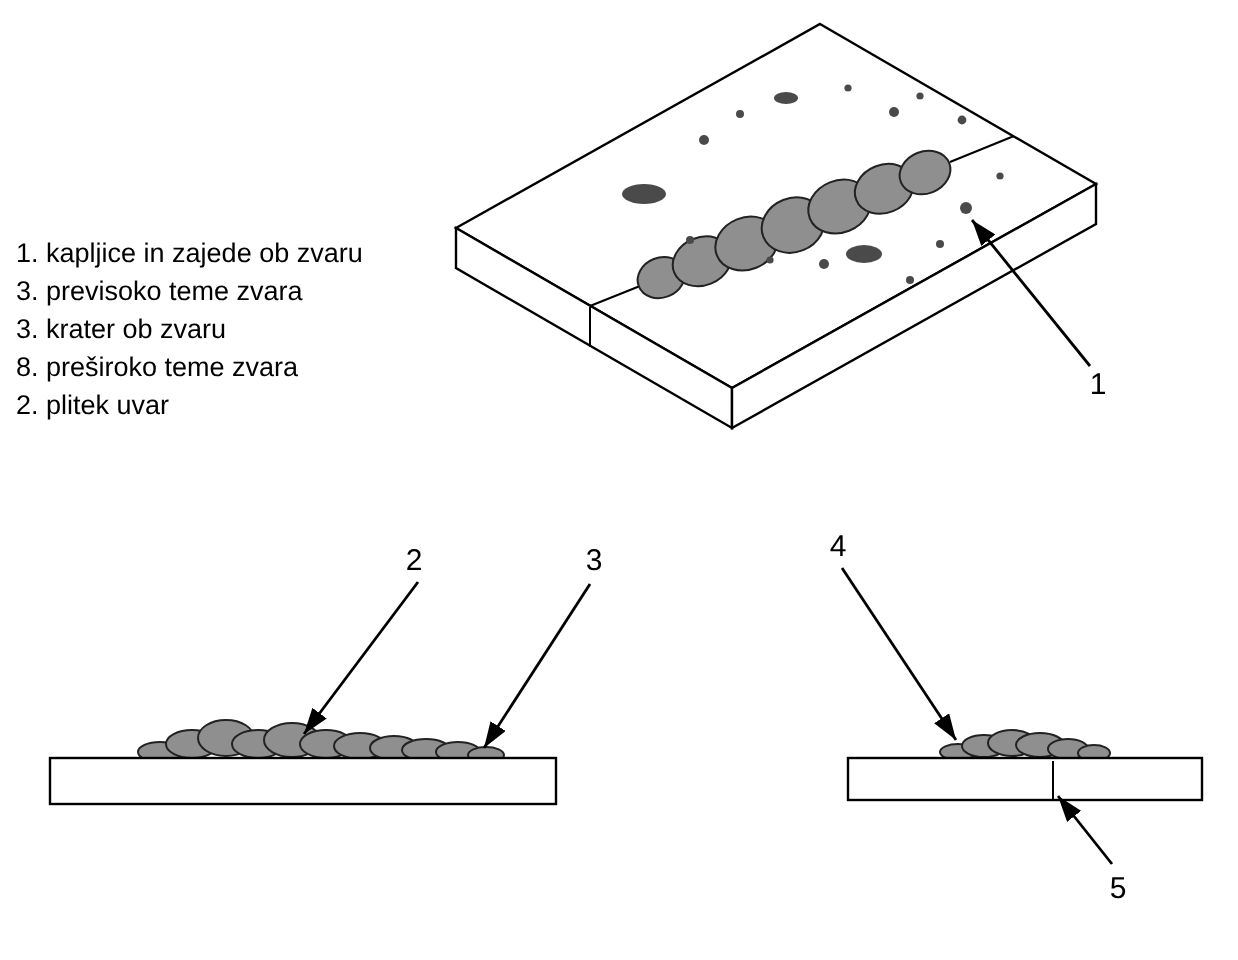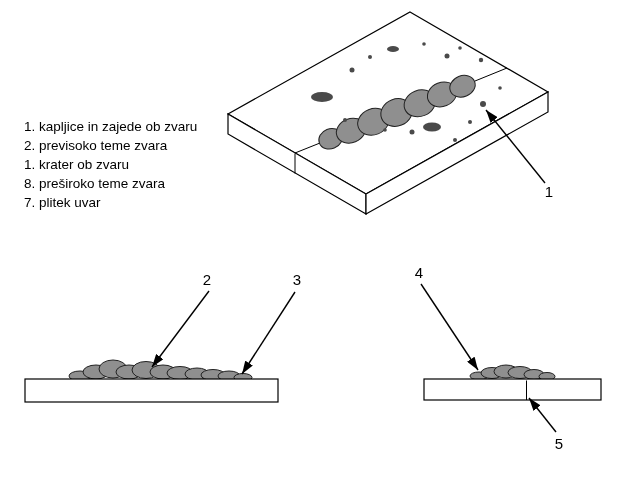--- a/index.html
+++ b/index.html
@@ -7,45 +7,45 @@
   .canvas {
     position: relative;
     width: 619px;
     height: 480px;
     background: #ffffff;
     font-family: "Liberation Sans", sans-serif;
     overflow: hidden;
   }
   .legend {
     position: absolute;
-    left: 24px;
+    left: 8px;
     top: 117px;
     font-size: 13.5px;
     line-height: 19px;
     color: #000000;
     white-space: nowrap;
   }
   svg.diagram { position: absolute; left: 0; top: 0; }
   .callout-num {
     font-family: "Liberation Sans", sans-serif;
     font-size: 15px;
     fill: #000000;
   }
 </style>
 </head>
 <body>
 
 <div class="canvas">
 
   <div class="legend">
     <div>1. kapljice in zajede ob zvaru</div>
-    <div>2. previsoko teme zvara</div>
-    <div>1. krater ob zvaru</div>
+    <div>3. previsoko teme zvara</div>
+    <div>3. krater ob zvaru</div>
     <div>8. preširoko teme zvara</div>
-    <div>7. plitek uvar</div>
+    <div>2. plitek uvar</div>
   </div>
 
   <svg class="diagram" width="619" height="480" viewBox="0 0 619 480">
     <defs>
       <marker id="arrow" markerUnits="userSpaceOnUse" markerWidth="14" markerHeight="9" refX="13" refY="4.5" orient="auto">
         <path d="M0,0 L13,4.5 L0,9 Z" fill="#000000"></path>
       </marker>
     </defs>
 
     <g>

